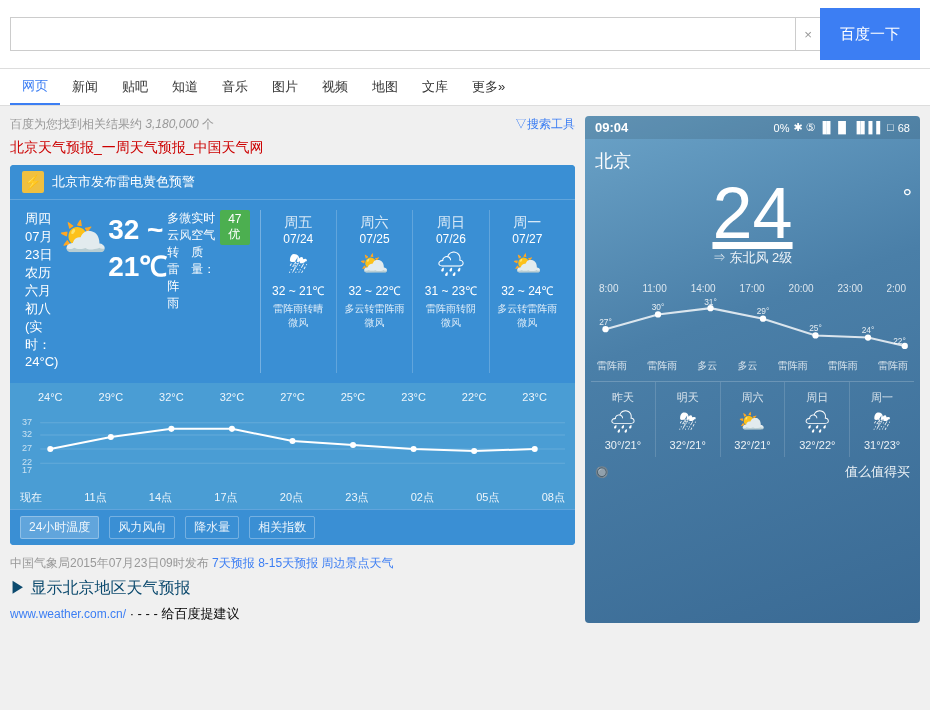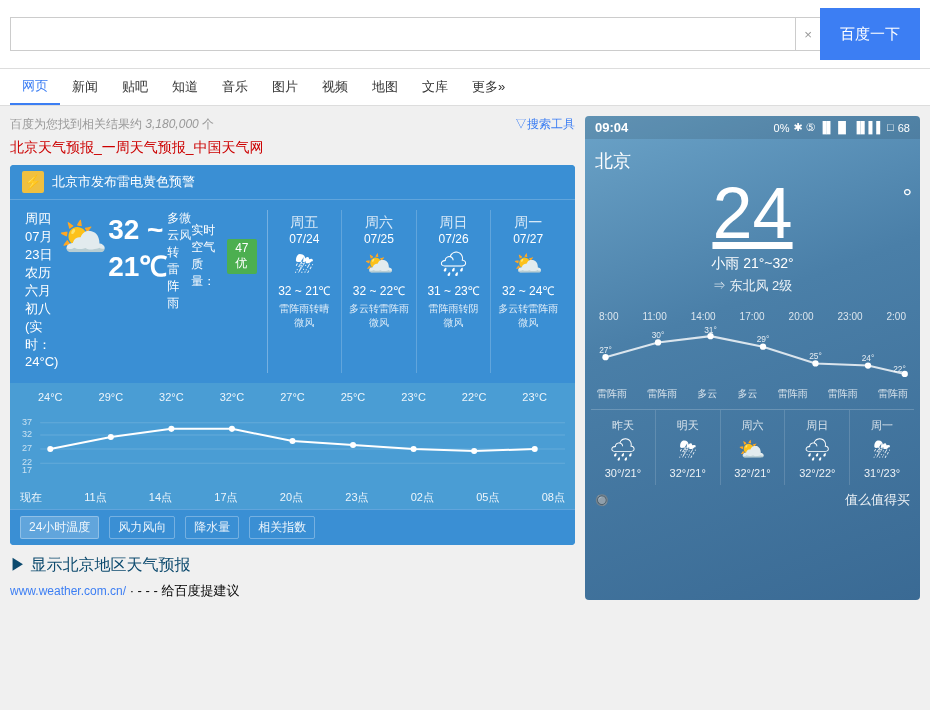--- a/index.html
+++ b/index.html
@@ -33,21 +33,21 @@
     .weather-alert { background: #3a8fd4; padding: 6px 12px; display: flex; align-items: center; gap: 8px; font-size: 13px; border-bottom: 1px solid rgba(255,255,255,0.2); }
     .alert-icon { background: #f0c040; color: #333; width: 22px; height: 22px; display: flex; align-items: center; justify-content: center; font-weight: bold; border-radius: 2px; font-size: 14px; }
 
     .weather-main { display: flex; padding: 10px; gap: 0; }
     .weather-today { flex: 1.2; display: flex; flex-direction: row; align-items: flex-start; padding: 0 10px 0 5px; border-right: 1px solid rgba(255,255,255,0.3); }
     .today-date { font-size: 13px; margin-bottom: 4px; }
     .today-icon { font-size: 40px; margin: 4px 0; }
     .today-temp { font-size: 28px; font-weight: bold; margin: 4px 0; }
     .today-desc { font-size: 12px; }
     .today-wind { font-size: 12px; color: rgba(255,255,255,0.9); }
-    .today-aqi { display: flex; align-items: center; gap: 12px; font-size: 12px; margin-top: 12px; }
+    .today-aqi { display: flex; align-items: flex-start; gap: 5px; font-size: 12px; margin-top: 0; }
     .aqi-badge { background: #4caf50; color: #fff; padding: 2px 8px; border-radius: 2px; font-size: 12px; }
 
     .weather-forecast { flex: 3; display: flex; }
     .forecast-day { flex: 1; text-align: center; padding: 4px 2px; border-right: 1px solid rgba(255,255,255,0.2); }
     .forecast-day:last-child { border-right: none; }
     .forecast-day .day-label { font-size: 14px; color: rgba(255,255,255,0.8); }
     .forecast-day .day-date { font-size: 12px; margin-bottom: 4px; }
     .forecast-day .day-icon { font-size: 24px; margin: 4px 0; }
     .forecast-day .day-temp { font-size: 12px; margin: 3px 0; }
     .forecast-day .day-desc { font-size: 10px; color: rgba(255,255,255,0.85); }
@@ -251,20 +251,26 @@
       </div>
 
       <div class="chart-tabs">
         <span class="chart-tab active">24小时温度</span>
         <span class="chart-tab">风力风向</span>
         <span class="chart-tab">降水量</span>
         <span class="chart-tab">相关指数</span>
       </div>
     </div>
 
+    <div class="source-info">
+      <span>中国气象局2015年07月23日09时发布</span>
+      <a href="#"> 7天预报</a>
+      <a href="#"> 8-15天预报</a>
+      <a href="#"> 周边景点天气</a>
+    </div>
     <a href="#" class="nearby-link">▶ 显示北京地区天气预报</a>
     <div>
       <a href="#" class="website-link">www.weather.com.cn/</a>
       <span> · - -</span>
       <span> - 给百度提建议</span>
     </div>
   </div>
 
   <div class="right-panel">
     <div class="phone-screen">
@@ -278,21 +284,20 @@
         </div>
       </div>
 
       <div class="phone-city">北京</div>
 
       <div class="phone-temp">
         <span>24</span>
         <span class="degree">°</span>
       </div>
 
-      <div class="phone-desc">小雨 21°~32°</div>
       <div class="phone-wind">⇒ 东北风 2级</div>
 
       <div class="hourly-chart">
         <div class="hourly-times">
           <span>8:00</span>
           <span>11:00</span>
           <span>14:00</span>
           <span>17:00</span>
           <span>20:00</span>
           <span>23:00</span>

